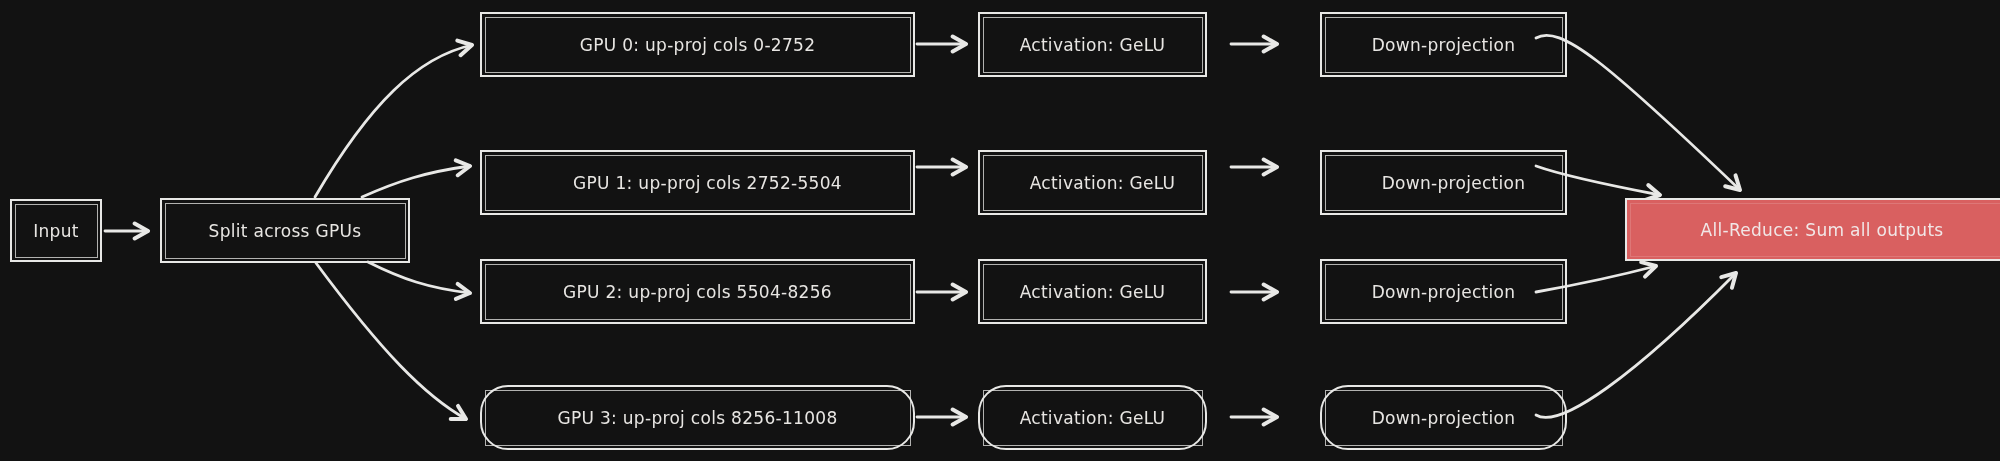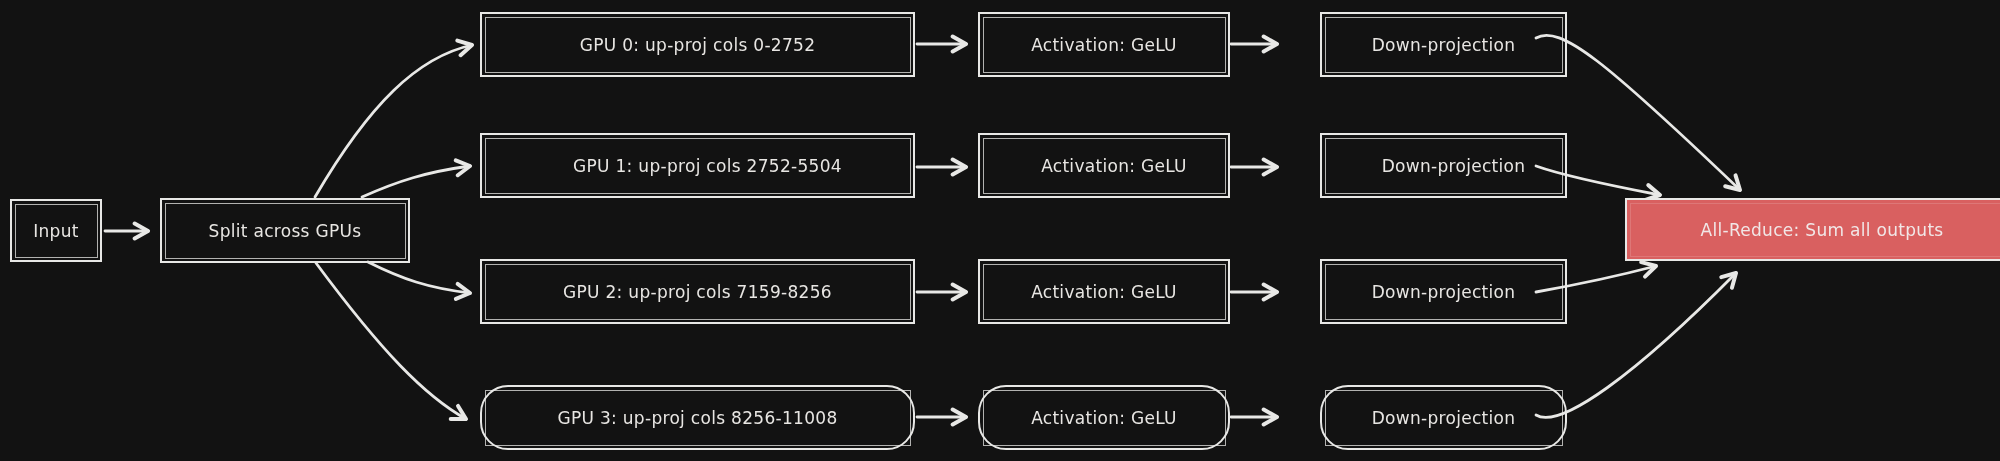--- a/index.html
+++ b/index.html
@@ -59,24 +59,24 @@
     content: "";
     position: absolute;
     inset: 2.5px;
     border: 1.5px solid var(--stroke);
     opacity: 0.75;
     pointer-events: none;
   }
   .node--input  { left: 10px;   top: 199px; width: 92px;  height: 63px; }
   .node--split  { left: 160px;  top: 198px; width: 250px; height: 65px; }
   .node--gpu    { left: 480px;  width: 435px; height: 65px; }
-  .node--act    { left: 978px;  width: 252px; height: 65px; }
+  .node--act    { left: 978px;  width: 229px; height: 65px; }
   .node--down   { left: 1288px; width: 247px; height: 65px; margin-left: 32px; }
   .row-0 { top: 12px; }
-  .row-1 { top: 133px; padding-left: 20px; }
+  .row-1 { top: 150px; padding-left: 20px; }
   .row-2 { top: 259px; }
   .row-3 { top: 385px; border-radius: 28px; }
   .node--allreduce {
     left: 1593px; top: 198px; width: 394px; height: 63px;
     background: var(--allreduce-fill);
     color: var(--allreduce-text);
     margin-left: 32px;
   }
   .node--allreduce::before { border-color: rgba(255,255,255,0.2); }
   .label { position: relative; }
@@ -133,21 +133,21 @@
     <span class="label">GPU 1: up-proj cols 2752-5504</span>
   </div>
   <div class="node node--act row-1">
     <span class="label">Activation: GeLU</span>
   </div>
   <div class="node node--down row-1">
     <span class="label">Down-projection</span>
   </div>
 
   <div class="node node--gpu row-2">
-    <span class="label">GPU 2: up-proj cols 7159-8256</span>
+    <span class="label">GPU 2: up-proj cols 5504-8256</span>
   </div>
   <div class="node node--act row-2">
     <span class="label">Activation: GeLU</span>
   </div>
   <div class="node node--down row-2">
     <span class="label">Down-projection</span>
   </div>
 
   <div class="node node--gpu row-3">
     <span class="label">GPU 3: up-proj cols 8256-11008</span>

